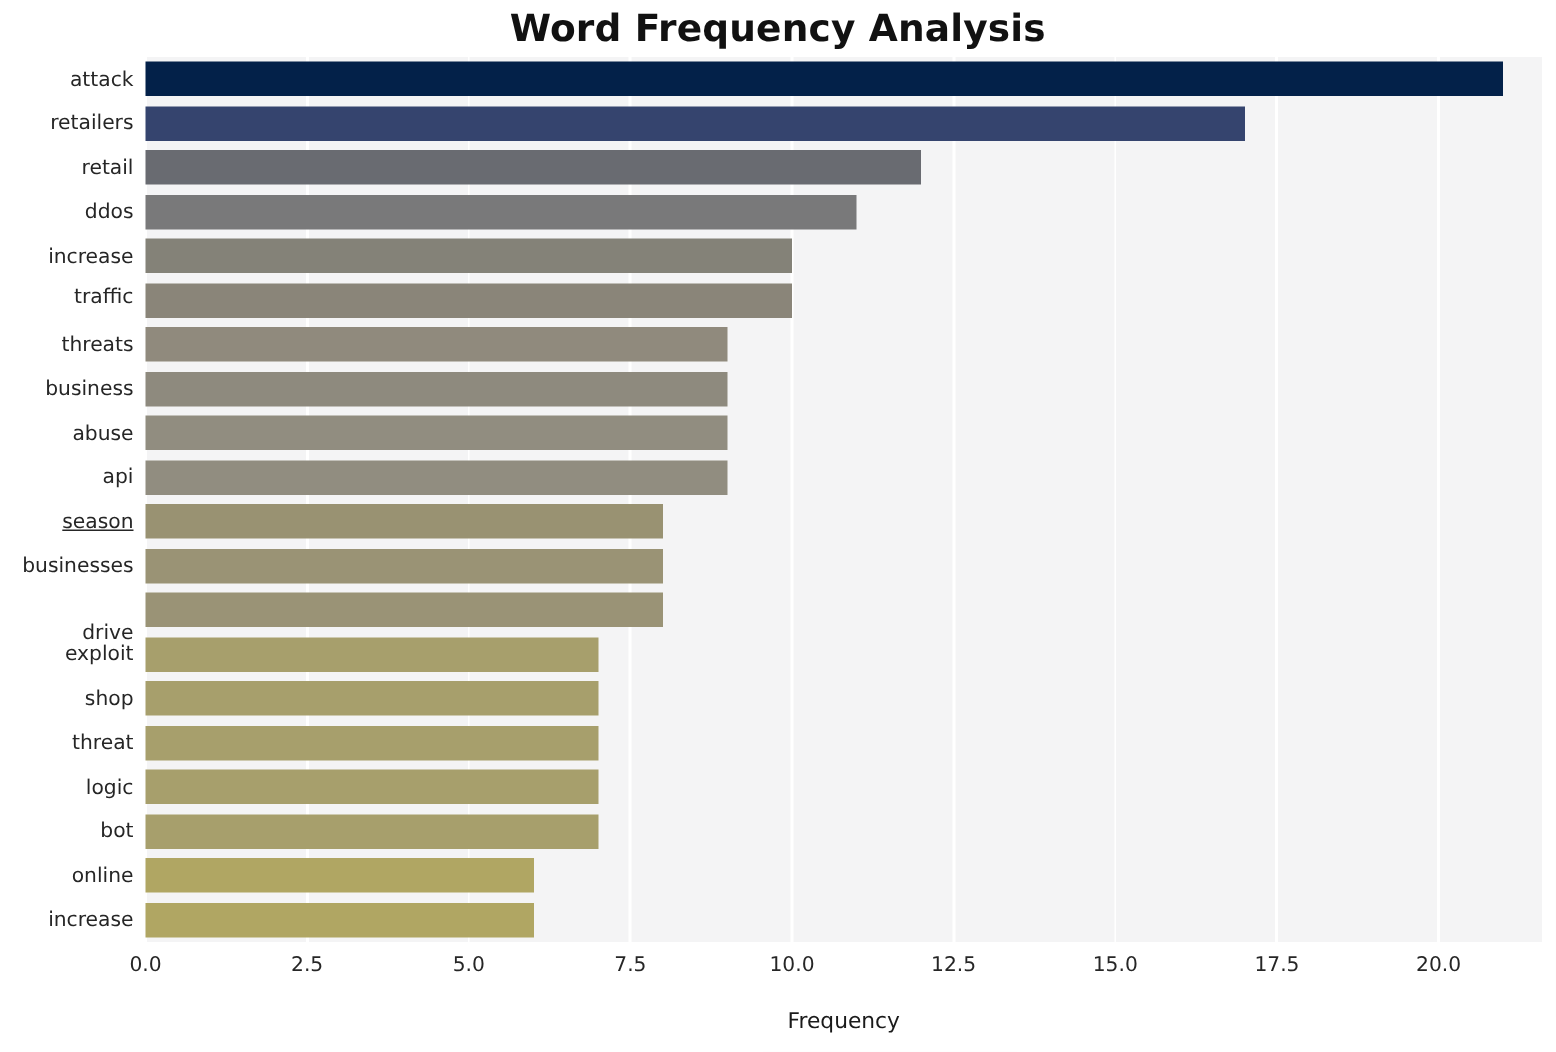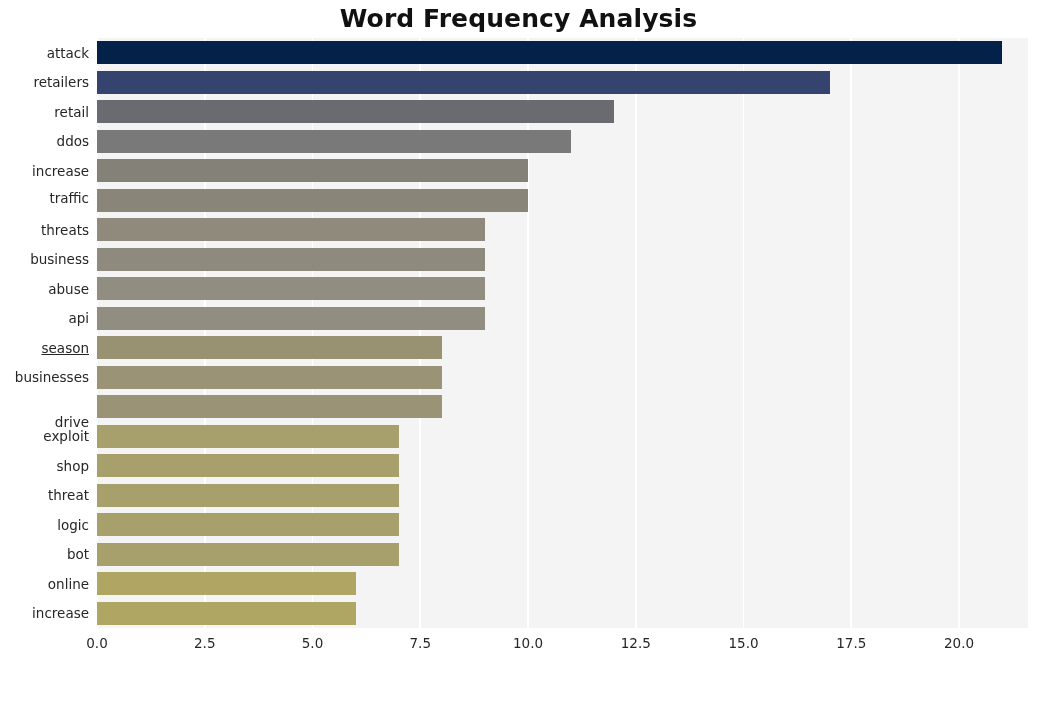--- a/index.html
+++ b/index.html
@@ -232,14 +232,15 @@
       <div class="xtick-label" style="left: 204.755px;">2.5</div>
       <div class="xtick-label" style="left: 312.509px;">5.0</div>
       <div class="xtick-label" style="left: 420.264px;">7.5</div>
       <div class="xtick-label" style="left: 528.019px;">10.0</div>
       <div class="xtick-label" style="left: 635.773px;">12.5</div>
       <div class="xtick-label" style="left: 743.528px;">15.0</div>
       <div class="xtick-label" style="left: 851.282px; text-align: right;">17.5</div>
       <div class="xtick-label" style="left: 959.037px;">20.0</div>
     </div>
 
+  <div id="xaxis-label">Frequency</div>
 
 </div>
 
 </body></html>

